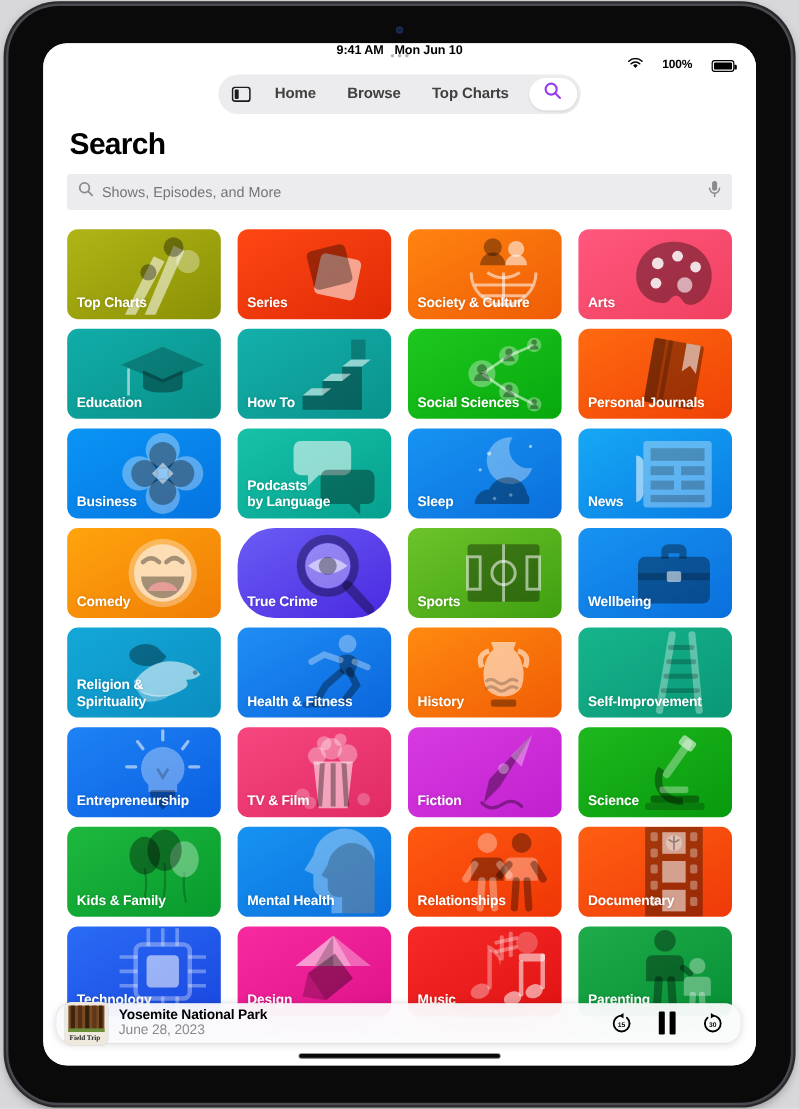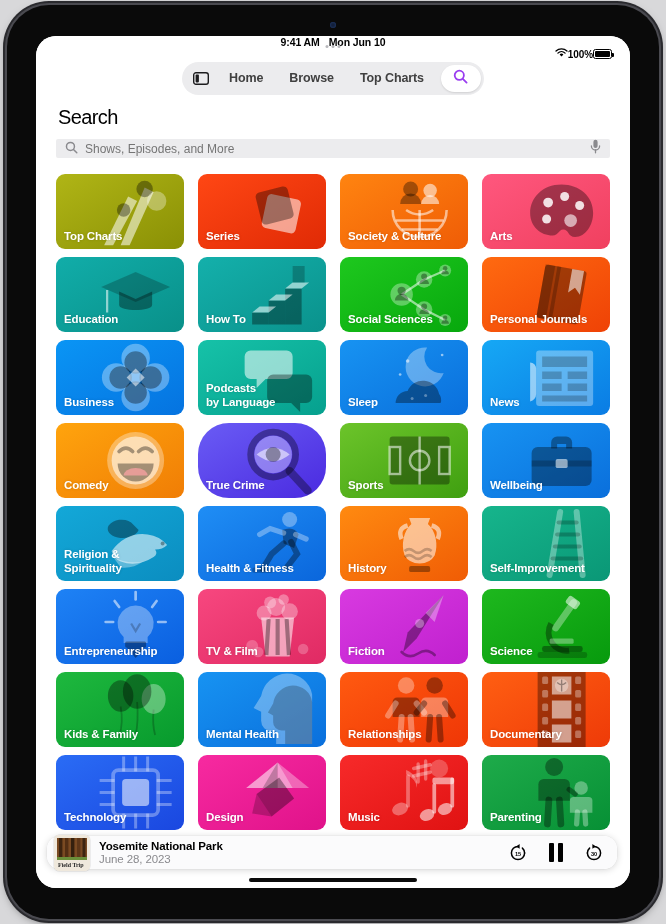--- a/index.html
+++ b/index.html
@@ -34,21 +34,21 @@
     padding:0 18px; background:#fff; font-size:10.5px; font-weight:bold;
     color:#000; letter-spacing:-0.1px;flex-direction:column;
   }
   #sb-left { display:flex; gap:9px; align-items:center; }
   #sb-dots {
     position:absolute; left:50%; top:9px; transform:translateX(-50%);
     display:flex; gap:3px;
   }
   #sb-dots span { width:3px; height:3px; border-radius:50%; background:#b8b8bc; }
   #sb-right {
-    margin-left:auto; display:flex; gap:0; align-items:center;
+    margin-left:auto; display:flex; gap:16px; align-items:center;
     font-size:10px; font-weight:bold;
   }
   .batt {
     width:19px; height:10px; border:1.2px solid #000; border-radius:2.5px;
     position:relative; padding:1px;
   }
   .batt::after {
     content:""; position:absolute; right:-3px; top:3px;
     width:1.6px; height:4px; background:#000; border-radius:0 1px 1px 0;
   }
@@ -76,25 +76,25 @@
     width:40px; height:27px; margin-left:4px; background:#fff; border-radius:14px;
     display:flex; align-items:center; justify-content:center; cursor:pointer;
     box-shadow:0 1px 2px rgba(0,0,0,.12);
   }
 
   
   #content {
     background:#fff; padding:6px 20px 0 20px; height:790px; position:relative;
   }
   #page-title {
-    font-size:20px; font-weight:normal; color:#000; letter-spacing:-0.6px;
+    font-size:25px; font-weight:bold; color:#000; letter-spacing:-0.6px;
     margin:2px 0 10px 2px;
   }
   #searchfield {
-    height:19px; background:#ececee; border-radius:2px;
+    height:30px; background:#ececee; border-radius:2px;
     display:flex; align-items:center; padding:0 9px; gap:7px; margin-bottom:16px;
   }
   #search-input {
     flex:1; border:none; background:transparent; outline:none;
     font-family:"Liberation Sans", sans-serif; font-size:12px; color:#8a8a8e;
   }
 
   
   #grid {
     display:grid; grid-template-columns:repeat(4, 1fr); gap:8px 14px;

